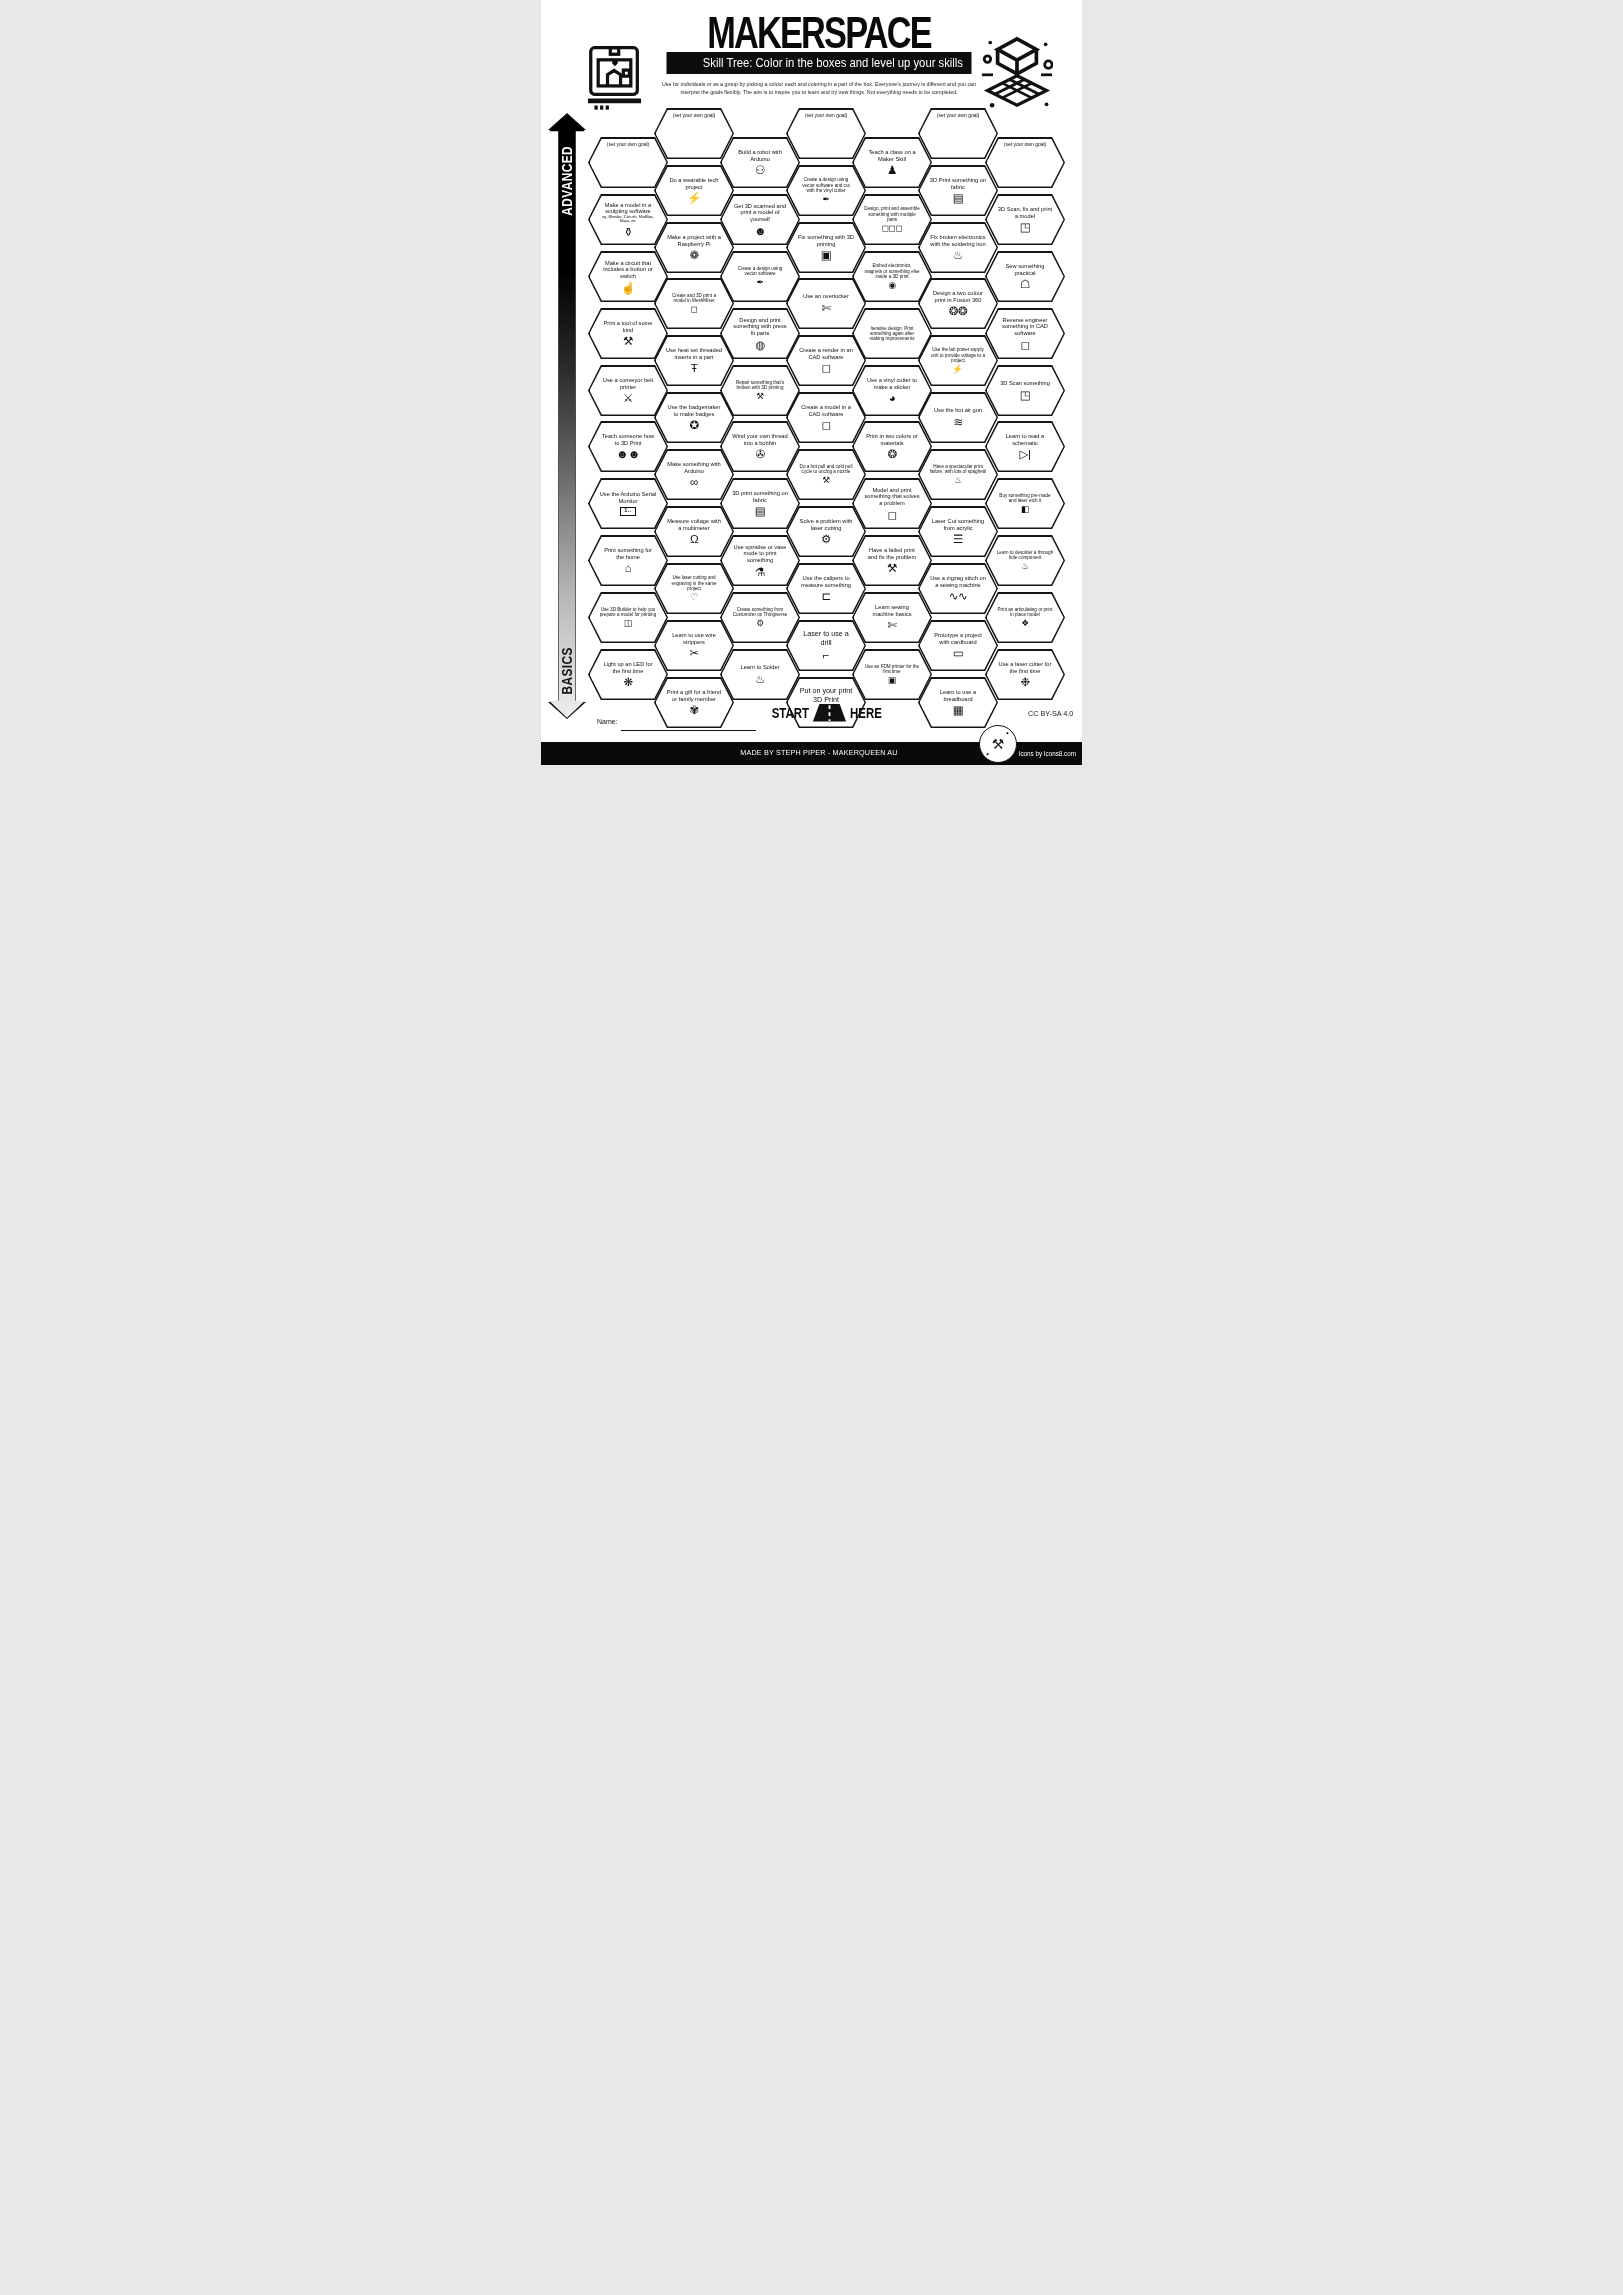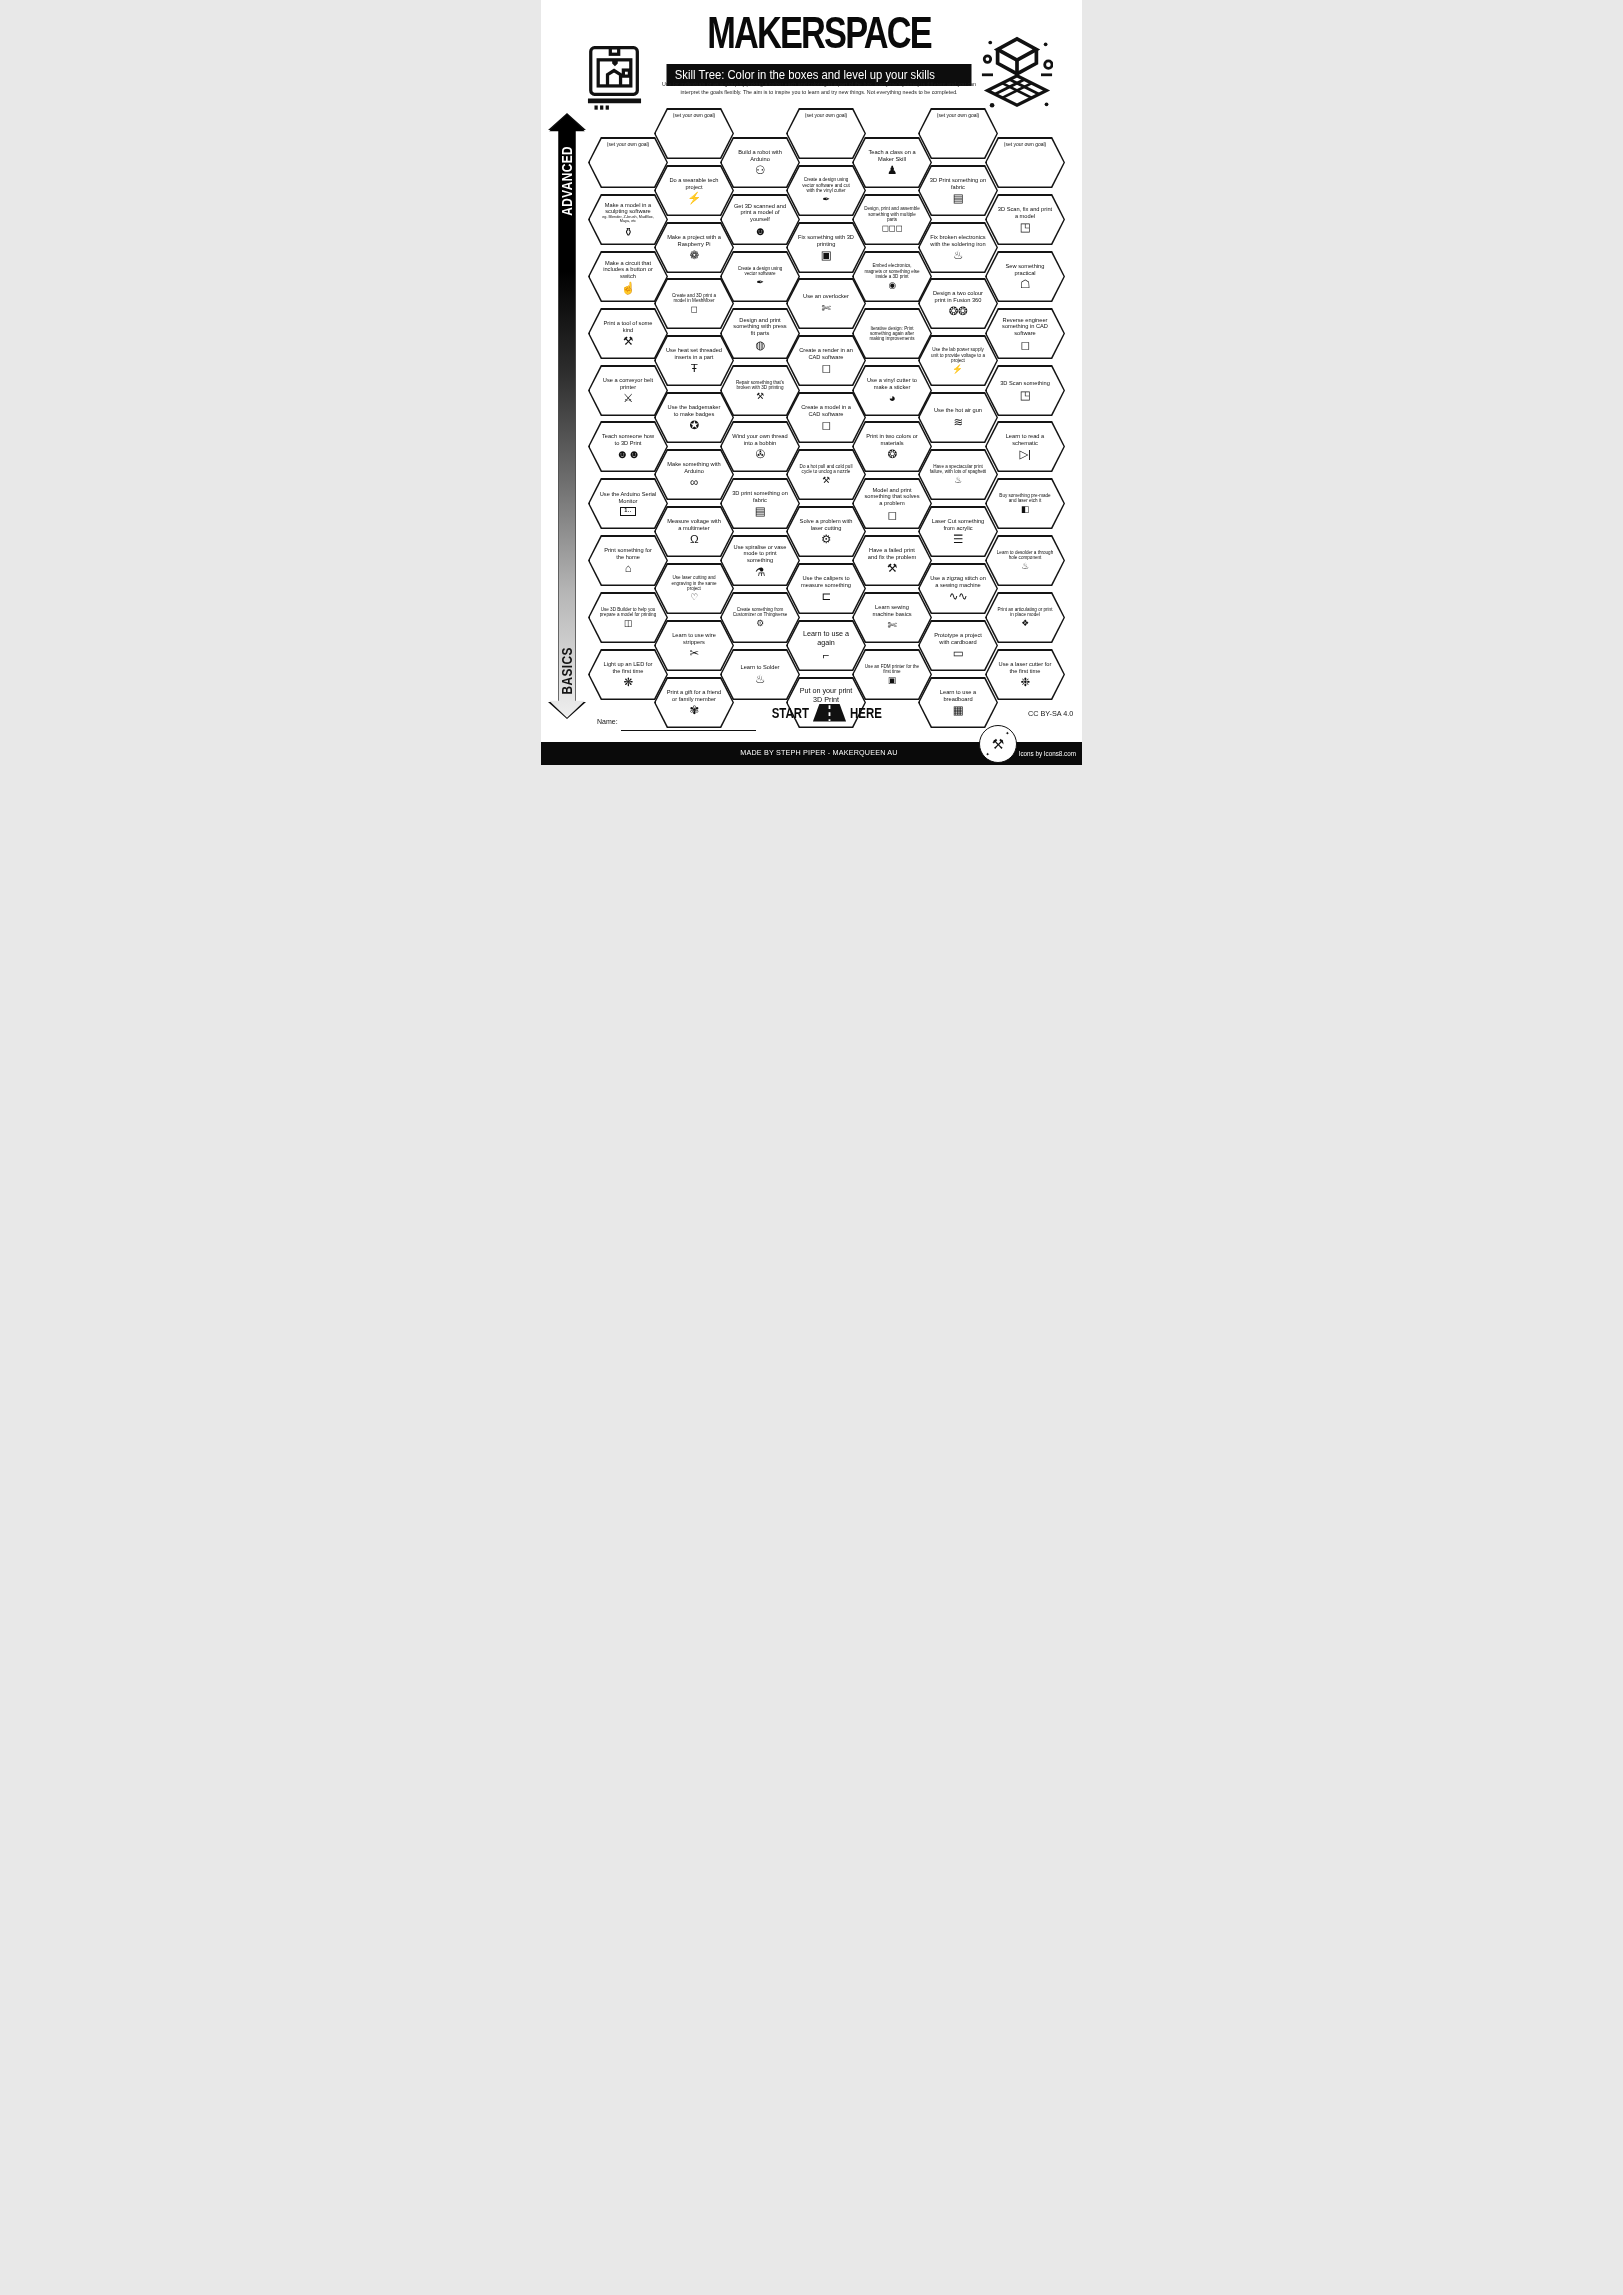--- a/index.html
+++ b/index.html
@@ -1,20 +1,20 @@
 <!DOCTYPE html>
 <html style="font-size:7.4px"><head>
 <meta charset="utf-8">
 <style>
   html,body{margin:0;padding:0;background:#e8e8e8;font-family:"Liberation Sans",sans-serif;}
   .page{position:relative;width:541px;height:765px;margin:0 auto;background:#ffffff;overflow:hidden;color:#111;}
 
   
   .title{position:absolute;left:278px;top:8.3px;margin:0;font-size:44px;font-weight:700;letter-spacing:-2.3px;white-space:nowrap;transform:translateX(-50%) scaleX(0.78);transform-origin:center top;color:#0a0a0a;}
-  .subtitle-bar{position:absolute;left:278px;top:64px;transform:translateX(-50%);width:305px;height:22px;background:#0d0d0d;display:flex;align-items:center;justify-content:flex-start;}
+  .subtitle-bar{position:absolute;left:278px;top:52px;transform:translateX(-50%);width:305px;height:22px;background:#0d0d0d;display:flex;align-items:center;justify-content:flex-end;}
   .subtitle-bar span{color:#fff;font-size:12px;font-weight:400;white-space:nowrap;transform:scaleX(0.94);}
   .desc{position:absolute;left:278px;top:80px;transform:translateX(-50%);width:333px;text-align:center;font-size:5.3px;line-height:1.6;color:#1c1c1c;}
 
   .corner-art{position:absolute;}
   .corner-art svg{display:block;}
 
   
   .arrow{position:absolute;left:7px;top:113px;width:38px;height:606px;}
   .arrow .back,.arrow .front{position:absolute;clip-path:polygon(50% 0,100% 17px,73% 17px,73% calc(100% - 17px),100% calc(100% - 17px),50% 100%,0 calc(100% - 17px),27% calc(100% - 17px),27% 17px,0 17px);}
   .arrow .back{inset:0;background:#0f0f0f;}
@@ -431,21 +431,21 @@
         <div class="hf"></div>
         <div class="hc">
           <div class="lab t-normal">Use the calipers to measure something</div>
           <div class="glyph">⊏</div>
         </div>
       </div>
       <div class="hex" style="left: 245px; top: 620px;">
         <div class="hb"></div>
         <div class="hf"></div>
         <div class="hc">
-          <div class="lab t-big">Learn to use a again</div>
+          <div class="lab t-big">Laser to use a drill</div>
           <div class="glyph">⌐</div>
         </div>
       </div>
       <div class="hex" style="left: 245px; top: 677px;">
         <div class="hb"></div>
         <div class="hf"></div>
         <div class="hc">
           <div class="lab t-big">Put on your print 3D Print</div>
           <div class="glyph">❉</div>
         </div>

